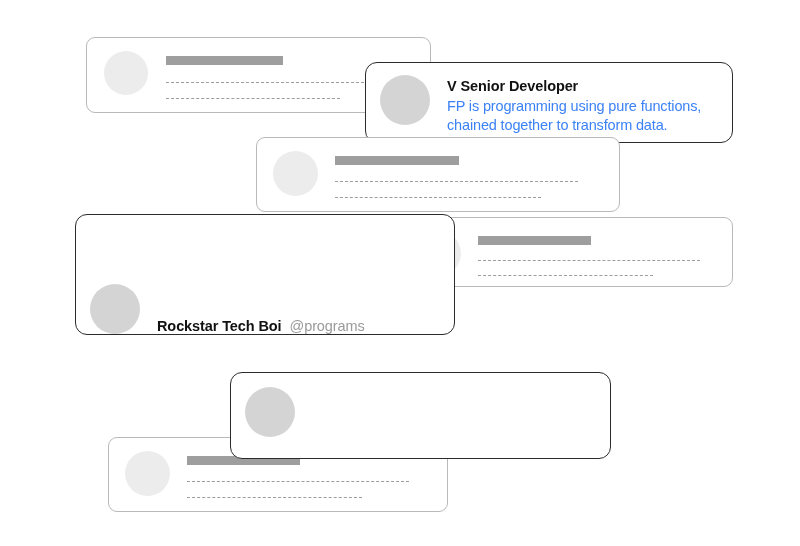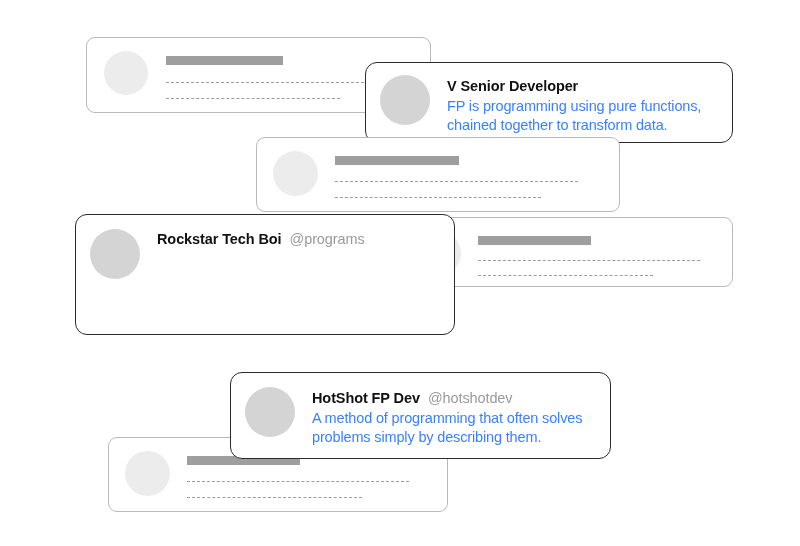--- a/index.html
+++ b/index.html
@@ -146,21 +146,21 @@
   #sk4 .avatar   { width: 45px; height: 45px; margin-right: 17px; }
   #sk4 .sk-namebar { width: 113px; margin-top: 5px; }
   #sk4 .l1 { width: 222px; margin-top: 16px; }
   #sk4 .l2 { width: 175px; margin-top: 15px; }
 
   
   #sk1   { z-index: 1; }
   #cardA { z-index: 2; }
   #sk2   { z-index: 3; }
   #sk3   { z-index: 4; }
-  #cardB { z-index: 5; }
+  #cardB { z-index: 5; align-items: flex-end; }
   #sk4   { z-index: 6; }
   #cardC { z-index: 7; }
 </style>
 </head>
 <body>
 
 <div id="stage">
 
   <div class="card skeleton" id="sk1">
     <div class="avatar"></div>
@@ -214,23 +214,15 @@
     <div class="avatar"></div>
     <div class="sk-body">
       <div class="sk-namebar"></div>
       <div class="sk-line l1"></div>
       <div class="sk-line l2"></div>
     </div>
   </div>
 
   <div class="card filled" id="cardC">
     <div class="avatar"></div>
-    <div class="body">
-      <div class="nameline">
-        <span class="displayname">HotShot FP Dev</span>
-        <span class="handle">@hotshotdev</span>
-      </div>
-      <div class="tweettext">A method of programming that often solves
-problems simply by describing them.</div>
-    </div>
   </div>
 
 </div>
 
 </body></html>

